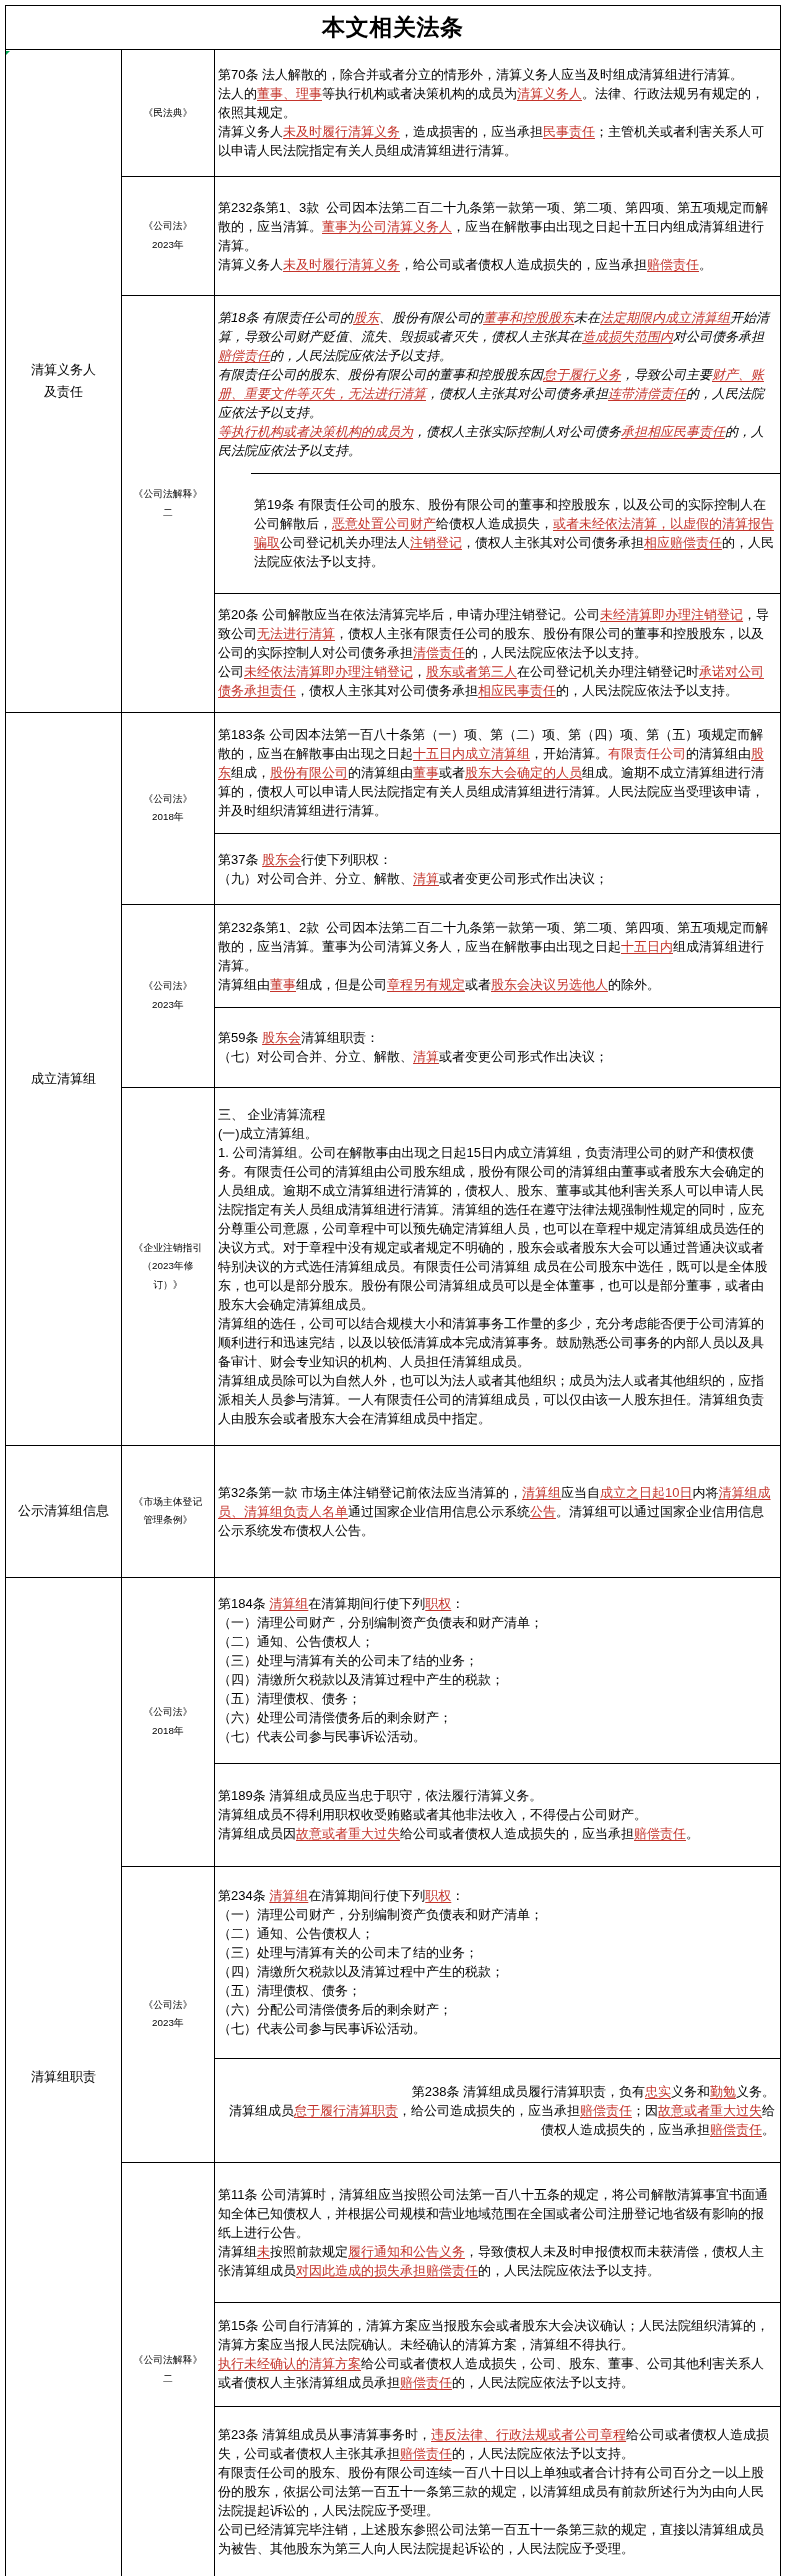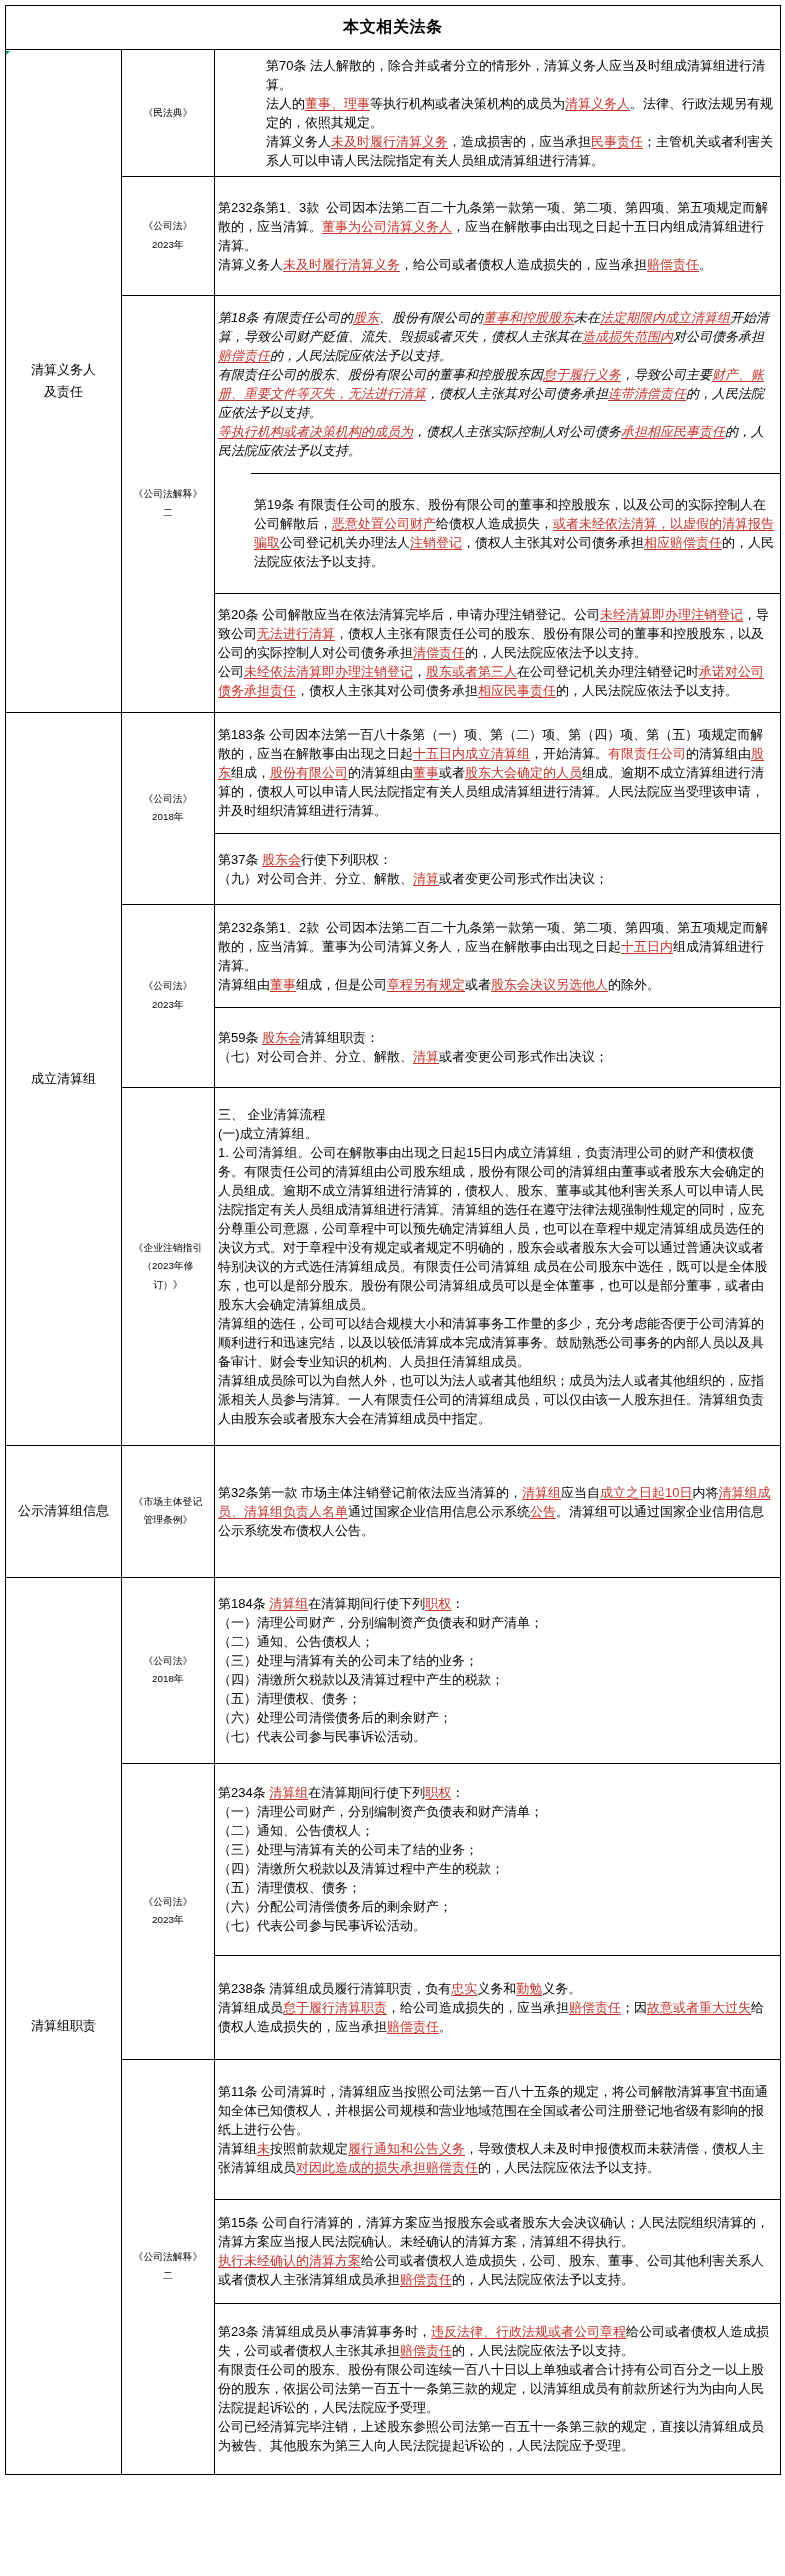--- a/index.html
+++ b/index.html
@@ -1,20 +1,20 @@
 <!DOCTYPE html>
 <html style="--red: #c4342b; --green: #00a651;font-size:9.8px"><head>
 <meta charset="utf-8">
 <style>
   html,body{margin:0;padding:0;background:#ffffff;}
   body{width:786px;font-family:"Liberation Sans","DejaVu Sans",sans-serif;}
   .page{position:relative;width:786px;min-height:2576px;background:#ffffff;}
   .law-table{position:relative;margin:4.9px auto 0 4.9px;width:776px;border:1.2px solid #000;background:#fff;box-sizing:border-box;}
   .title-row{height:43px;border-bottom:1.8px solid #000;display:flex;align-items:center;justify-content:center;
-             font-size:16px;font-weight:bold;color:#000;letter-spacing:0.6px;}
+             font-size:23px;font-weight:bold;color:#000;letter-spacing:0.6px;}
   .section{display:flex;align-items:stretch;}
   .section + .section{border-top:1.8px solid #000;}
   .sec-label{flex:0 0 115px;width:115px;border-right:0.6px solid #000;display:flex;align-items:center;justify-content:center;
              text-align:center;font-size:13px;line-height:22px;color:#000;white-space:pre-line;}
   .groups{flex:1 1 auto;display:flex;flex-direction:column;min-width:0;}
   .group{display:flex;align-items:stretch;}
   .group + .group{border-top:1.2px solid #000;}
   .law-name{flex:0 0 93px;width:93px;border-right:0.6px solid #000;display:flex;align-items:center;justify-content:center;
             text-align:center;font-size:9.8px;line-height:18.4px;color:#000;white-space:pre-line;padding:0 1.2px;box-sizing:border-box;}
   .articles{flex:1 1 auto;display:flex;flex-direction:column;min-width:0;}
@@ -34,21 +34,21 @@
     <div class="title-row">本文相关法条</div>
     <div class="corner-marker"></div>
     <div id="sections">
         <div class="section">
           <div class="sec-label">清算义务人
 及责任</div>
           <div class="groups">
             <div class="group">
               <div class="law-name">《民法典》</div>
               <div class="articles">
-                <div class="article" style="height: 126px; margin-left: 48px;">
+                <div class="article" style="height: 126px;">
                   <div class="article-text"><span class="">第70条 法人解散的，除合并或者分立的情形外，清算义务人应当及时组成清算组进行清算。
 法人的</span><span class="red u">董事、理事</span><span class="">等执行机构或者决策机构的成员为</span><span class="red u">清算义务人</span><span class="">。法律、行政法规另有规定的，依照其规定。
 清算义务人</span><span class="red u">未及时履行清算义务</span><span class="">，造成损害的，应当承担</span><span class="red u">民事责任</span><span class="">；主管机关或者利害关系人可以申请人民法院指定有关人员组成清算组进行清算。</span></div>
                 </div>
               </div>
             </div>
             <div class="group">
               <div class="law-name">《公司法》
 2023年</div>
               <div class="articles">
@@ -148,37 +148,42 @@
                 <div class="article" style="height: 185px;">
                   <div class="article-text"><span class="">第184条 </span><span class="red u">清算组</span><span class="">在清算期间行使下列</span><span class="red u">职权</span><span class="">：
 （一）清理公司财产，分别编制资产负债表和财产清单；
 （二）通知、公告债权人；
 （三）处理与清算有关的公司未了结的业务；
 （四）清缴所欠税款以及清算过程中产生的税款；
 （五）清理债权、债务；
 （六）处理公司清偿债务后的剩余财产；
 （七）代表公司参与民事诉讼活动。</span></div>
                 </div>
+                <div class="article" style="height: 103px;">
+                  <div class="article-text"><span class="">第189条 清算组成员应当忠于职守，依法履行清算义务。
+清算组成员不得利用职权收受贿赂或者其他非法收入，不得侵占公司财产。
+清算组成员因</span><span class="red u">故意或者重大过失</span><span class="">给公司或者债权人造成损失的，应当承担</span><span class="red u">赔偿责任</span><span class="">。</span></div>
+                </div>
               </div>
             </div>
             <div class="group">
               <div class="law-name">《公司法》
 2023年</div>
               <div class="articles">
                 <div class="article" style="height: 191px;">
                   <div class="article-text"><span class="">第234条 </span><span class="red u">清算组</span><span class="">在清算期间行使下列</span><span class="red u">职权</span><span class="">：
 （一）清理公司财产，分别编制资产负债表和财产清单；
 （二）通知、公告债权人；
 （三）处理与清算有关的公司未了结的业务；
 （四）清缴所欠税款以及清算过程中产生的税款；
 （五）清理债权、债务；
 （六）分配公司清偿债务后的剩余财产；
 （七）代表公司参与民事诉讼活动。</span></div>
                 </div>
-                <div class="article" style="height: 104px;">
+                <div class="article" style="height: 104px; text-align: right;">
                   <div class="article-text"><span class="">第238条 清算组成员履行清算职责，负有</span><span class="red u">忠实</span><span class="">义务和</span><span class="red u">勤勉</span><span class="">义务。
 清算组成员</span><span class="red u">怠于履行清算职责</span><span class="">，给公司造成损失的，应当承担</span><span class="red u">赔偿责任</span><span class="">；因</span><span class="red u">故意或者重大过失</span><span class="">给债权人造成损失的，应当承担</span><span class="red u">赔偿责任</span><span class="">。</span></div>
                 </div>
               </div>
             </div>
             <div class="group">
               <div class="law-name">《公司法解释》
 二</div>
               <div class="articles">
                 <div class="article" style="height: 139px;">

